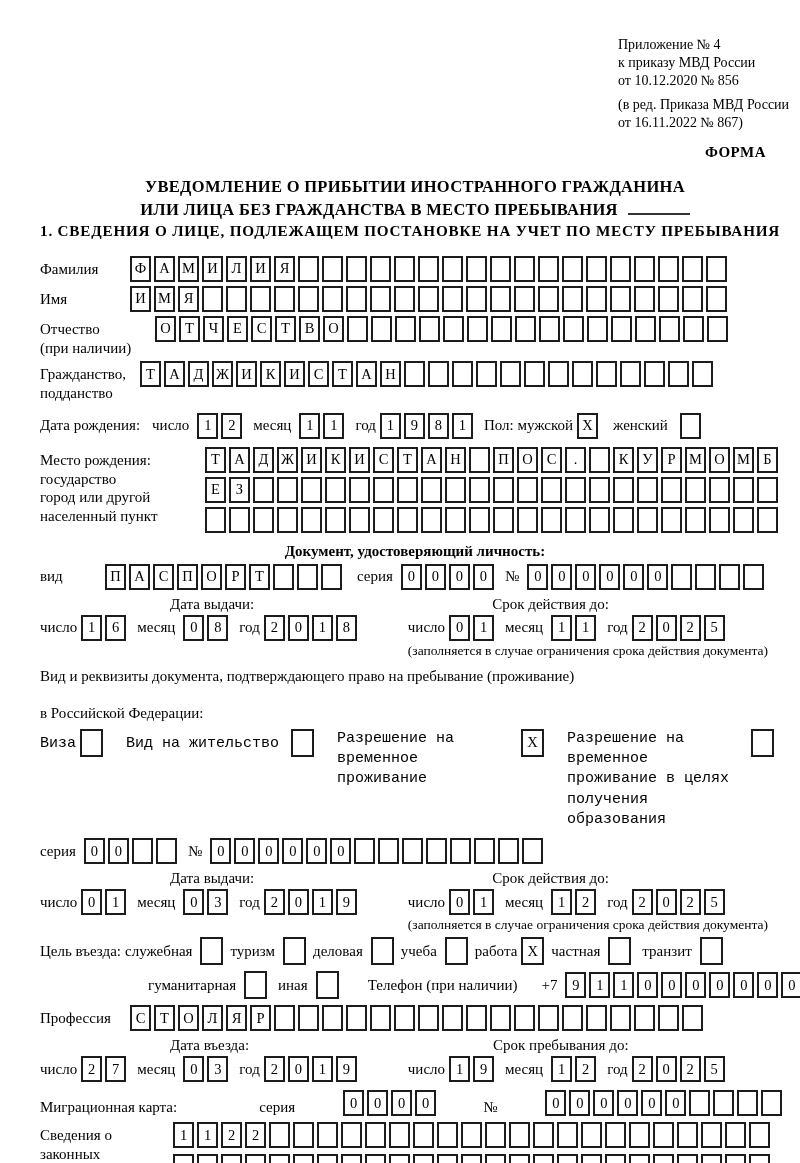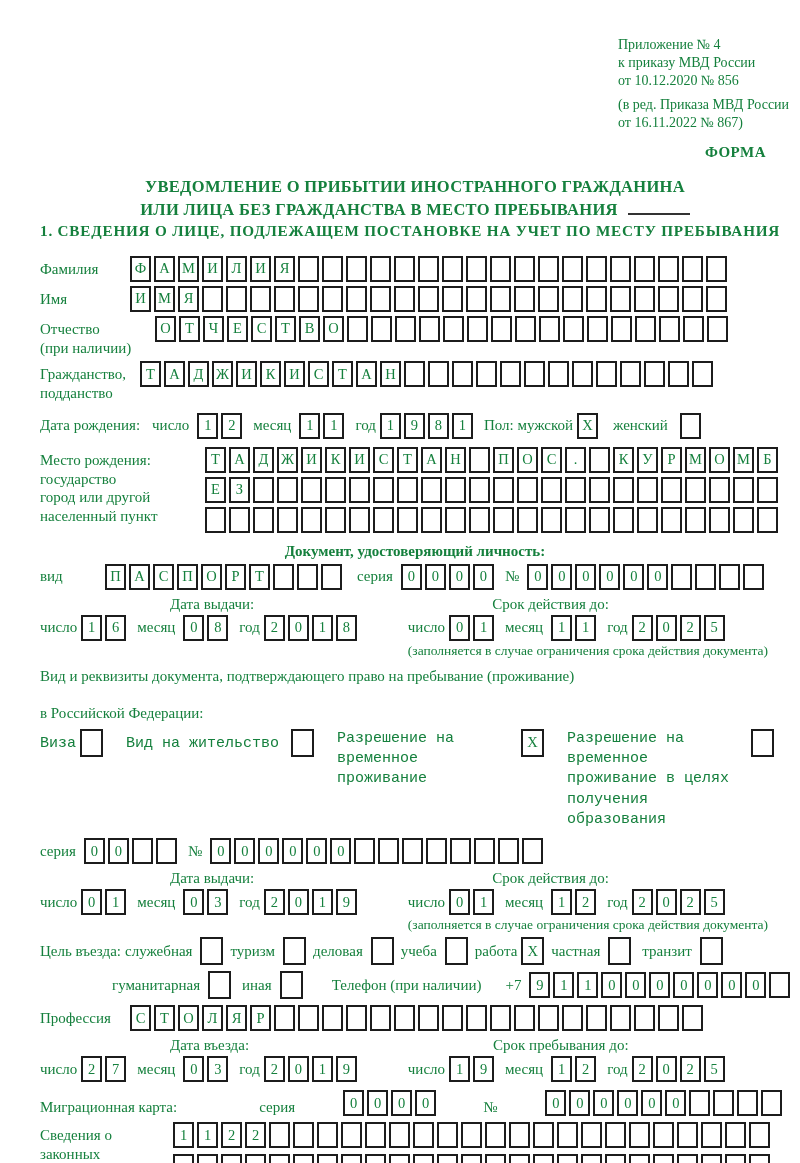--- a/index.html
+++ b/index.html
@@ -1,17 +1,17 @@
 <!DOCTYPE html>
 <html lang="ru"><head>
 <meta charset="utf-8">
 <style>
   html,body{margin:0;padding:0;background:#e8e8e8;}
   .page{
-    width:800px;height:1163px;background:#ffffff;color:#15803d;
+    width:800px;height:1163px;background:#ffffff;color:#000000;
     font-family:"Liberation Serif","DejaVu Serif",serif;
     box-sizing:border-box;padding:36px 10px 0 40px;
     overflow:hidden;position:relative;margin:0 auto;
   }
   .top-note{margin-left:578px;font-size:14px;line-height:1.3;}
   .top-note .amend{margin-top:5px;}
   .forma{text-align:right;padding-right:24px;font-weight:bold;font-size:15px;margin-top:12px;letter-spacing:.5px;}
   .title{ text-align:center;font-weight:bold;font-size:16.5px;line-height:1.42;margin-top:14px;letter-spacing:.3px;}
   .blank-line{display:inline-block;width:62px;border-bottom:2px solid #333;height:14px;margin-left:10px;}
   .sec-head{font-weight:bold;font-size:15.2px;letter-spacing:.8px;}
@@ -518,21 +518,21 @@
     <span class="dlabel ml4">частная</span>
     <span class="boxes cb ml8">
         <span class="cell"></span>
       </span>
     <span class="dlabel ml8">транзит</span>
     <span class="boxes cb ml8">
         <span class="cell"></span>
       </span>
   </div>
 
-  <div class="frow inline" style="align-items:center;margin-top:6px;margin-left:72px;">
+  <div class="frow inline" style="align-items:center;margin-top:6px;margin-left:108px;">
     <span class="dlabel">гуманитарная</span>
     <span class="boxes cb ml8">
         <span class="cell"></span>
       </span>
     <span class="dlabel ml8">иная</span>
     <span class="boxes cb ml8">
         <span class="cell"></span>
       </span>
     <span class="dlabel" style="margin-left:26px;">Телефон (при наличии)</span>
     <span class="dlabel" style="margin-left:24px;">+7</span>

